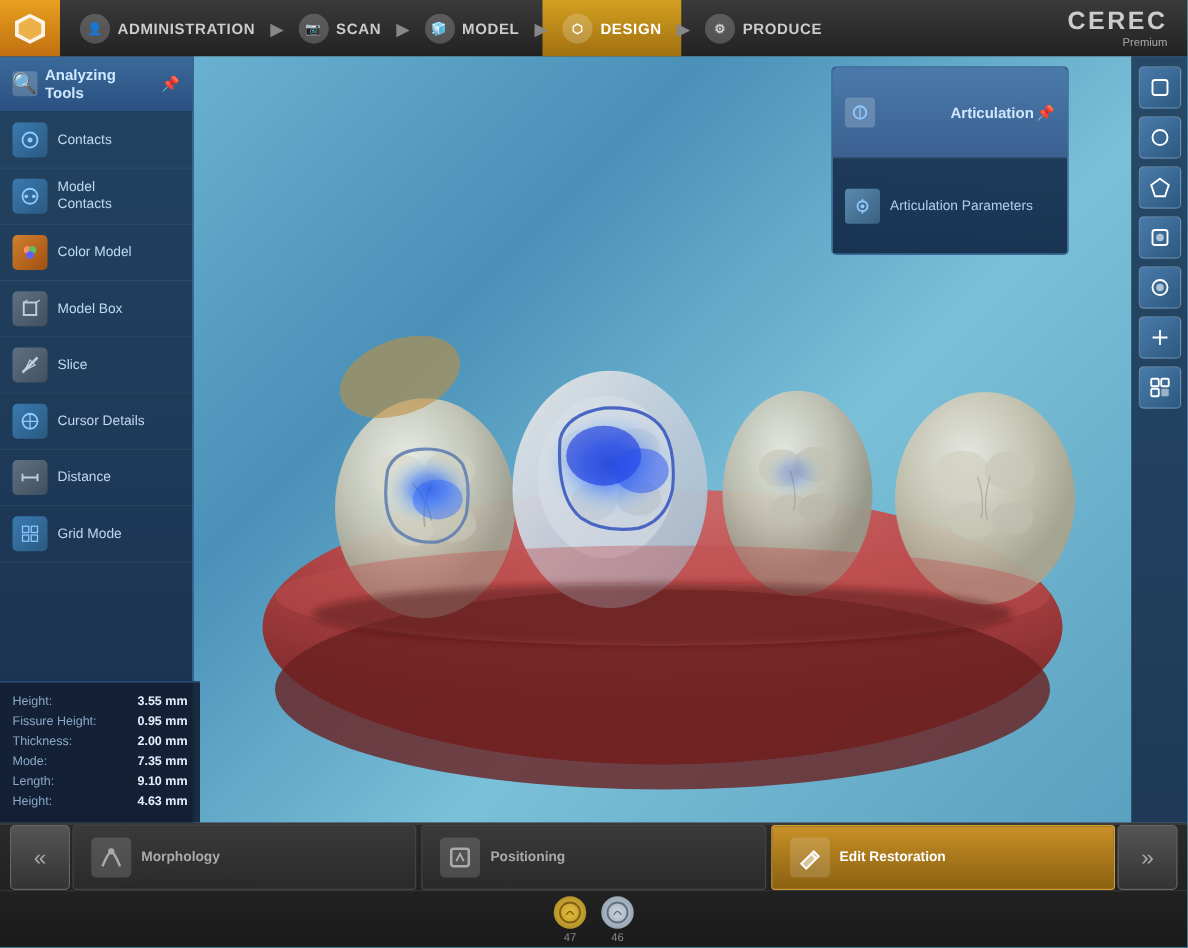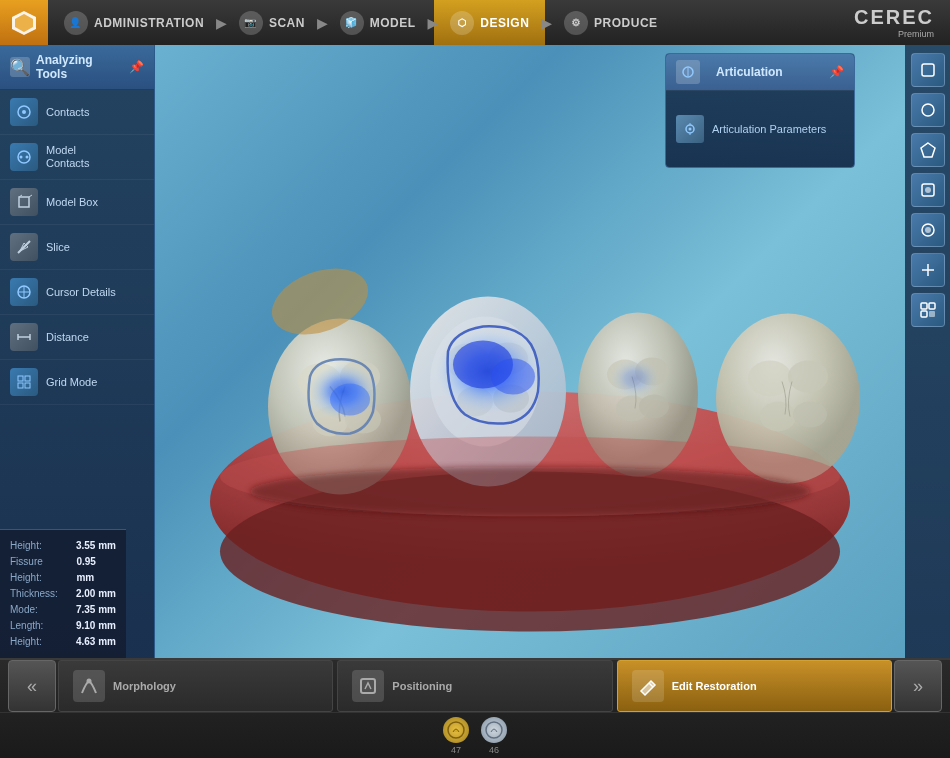--- a/index.html
+++ b/index.html
@@ -152,21 +152,21 @@
     }
     .tool-icon.blue { background: linear-gradient(135deg, #3a7ab0, #2a5a80); }
     .tool-icon.orange { background: linear-gradient(135deg, #d08030, #a05010); }
     .tool-icon.gray { background: linear-gradient(135deg, #607080, #405060); }
 
     
     .measurements-box {
       position: absolute;
       bottom: 0;
       left: 0;
-      width: 126px;
+      width: 160px;
       background: rgba(20,30,50,0.9);
       border-top: 1px solid #2a5a8a;
       padding: 8px 10px;
     }
     .measurement-row {
       display: flex;
       justify-content: space-between;
       color: #b0c8e0;
       font-size: 10px;
       line-height: 1.6;
@@ -210,24 +210,25 @@
       right: 50px;
       background: linear-gradient(to bottom, rgba(30,60,90,0.95), rgba(20,45,75,0.95));
       border: 1px solid #3a6a9a;
       border-radius: 4px;
       width: 190px;
       z-index: 20;
     }
     .articulation-header {
       display: flex;
       align-items: center;
-      padding: 6px 10px;
+      padding: 24px 10px;
       background: linear-gradient(to bottom, #4a7aaa, #3a6090);
       border-radius: 4px 4px 0 0;
-      gap: 16px;
+      gap: 2px;
+      text-align: right;
     }
     .articulation-icon {
       width: 24px;
       height: 24px;
       background: rgba(255,255,255,0.2);
       border-radius: 3px;
       display: flex;
       align-items: center;
       justify-content: center;
       font-size: 12px;
@@ -441,20 +442,30 @@
     <div class="tool-item">
       <div class="tool-icon blue">
         <svg width="16" height="16" viewBox="0 0 16 16">
             <circle cx="8" cy="8" r="6" fill="none" stroke="#90c8ff" stroke-width="1.5"></circle>
             <circle cx="5" cy="8" r="1.5" fill="#90c8ff"></circle>
             <circle cx="11" cy="8" r="1.5" fill="#90c8ff"></circle>
           </svg>
       </div>
       <span style="white-space:pre-line; line-height:1.2;">Model
 Contacts</span>
+    </div>
+    <div class="tool-item">
+      <div class="tool-icon orange">
+        <svg width="16" height="16" viewBox="0 0 16 16">
+            <circle cx="6" cy="6" r="3" fill="#ff9060"></circle>
+            <circle cx="10" cy="6" r="3" fill="#60c060"></circle>
+            <circle cx="8" cy="10" r="3" fill="#6060ff"></circle>
+          </svg>
+      </div>
+      <span>Color Model</span>
     </div>
     <div class="tool-item">
       <div class="tool-icon gray">
         <svg width="16" height="16" viewBox="0 0 16 16">
             <rect x="3" y="3" width="10" height="10" fill="none" stroke="#c0d0e0" stroke-width="1.5"></rect>
             <line x1="3" y1="3" x2="6" y2="1" stroke="#c0d0e0" stroke-width="1"></line>
             <line x1="13" y1="3" x2="16" y2="1" stroke="#c0d0e0" stroke-width="1"></line>
           </svg>
       </div>
       <span>Model Box</span>

